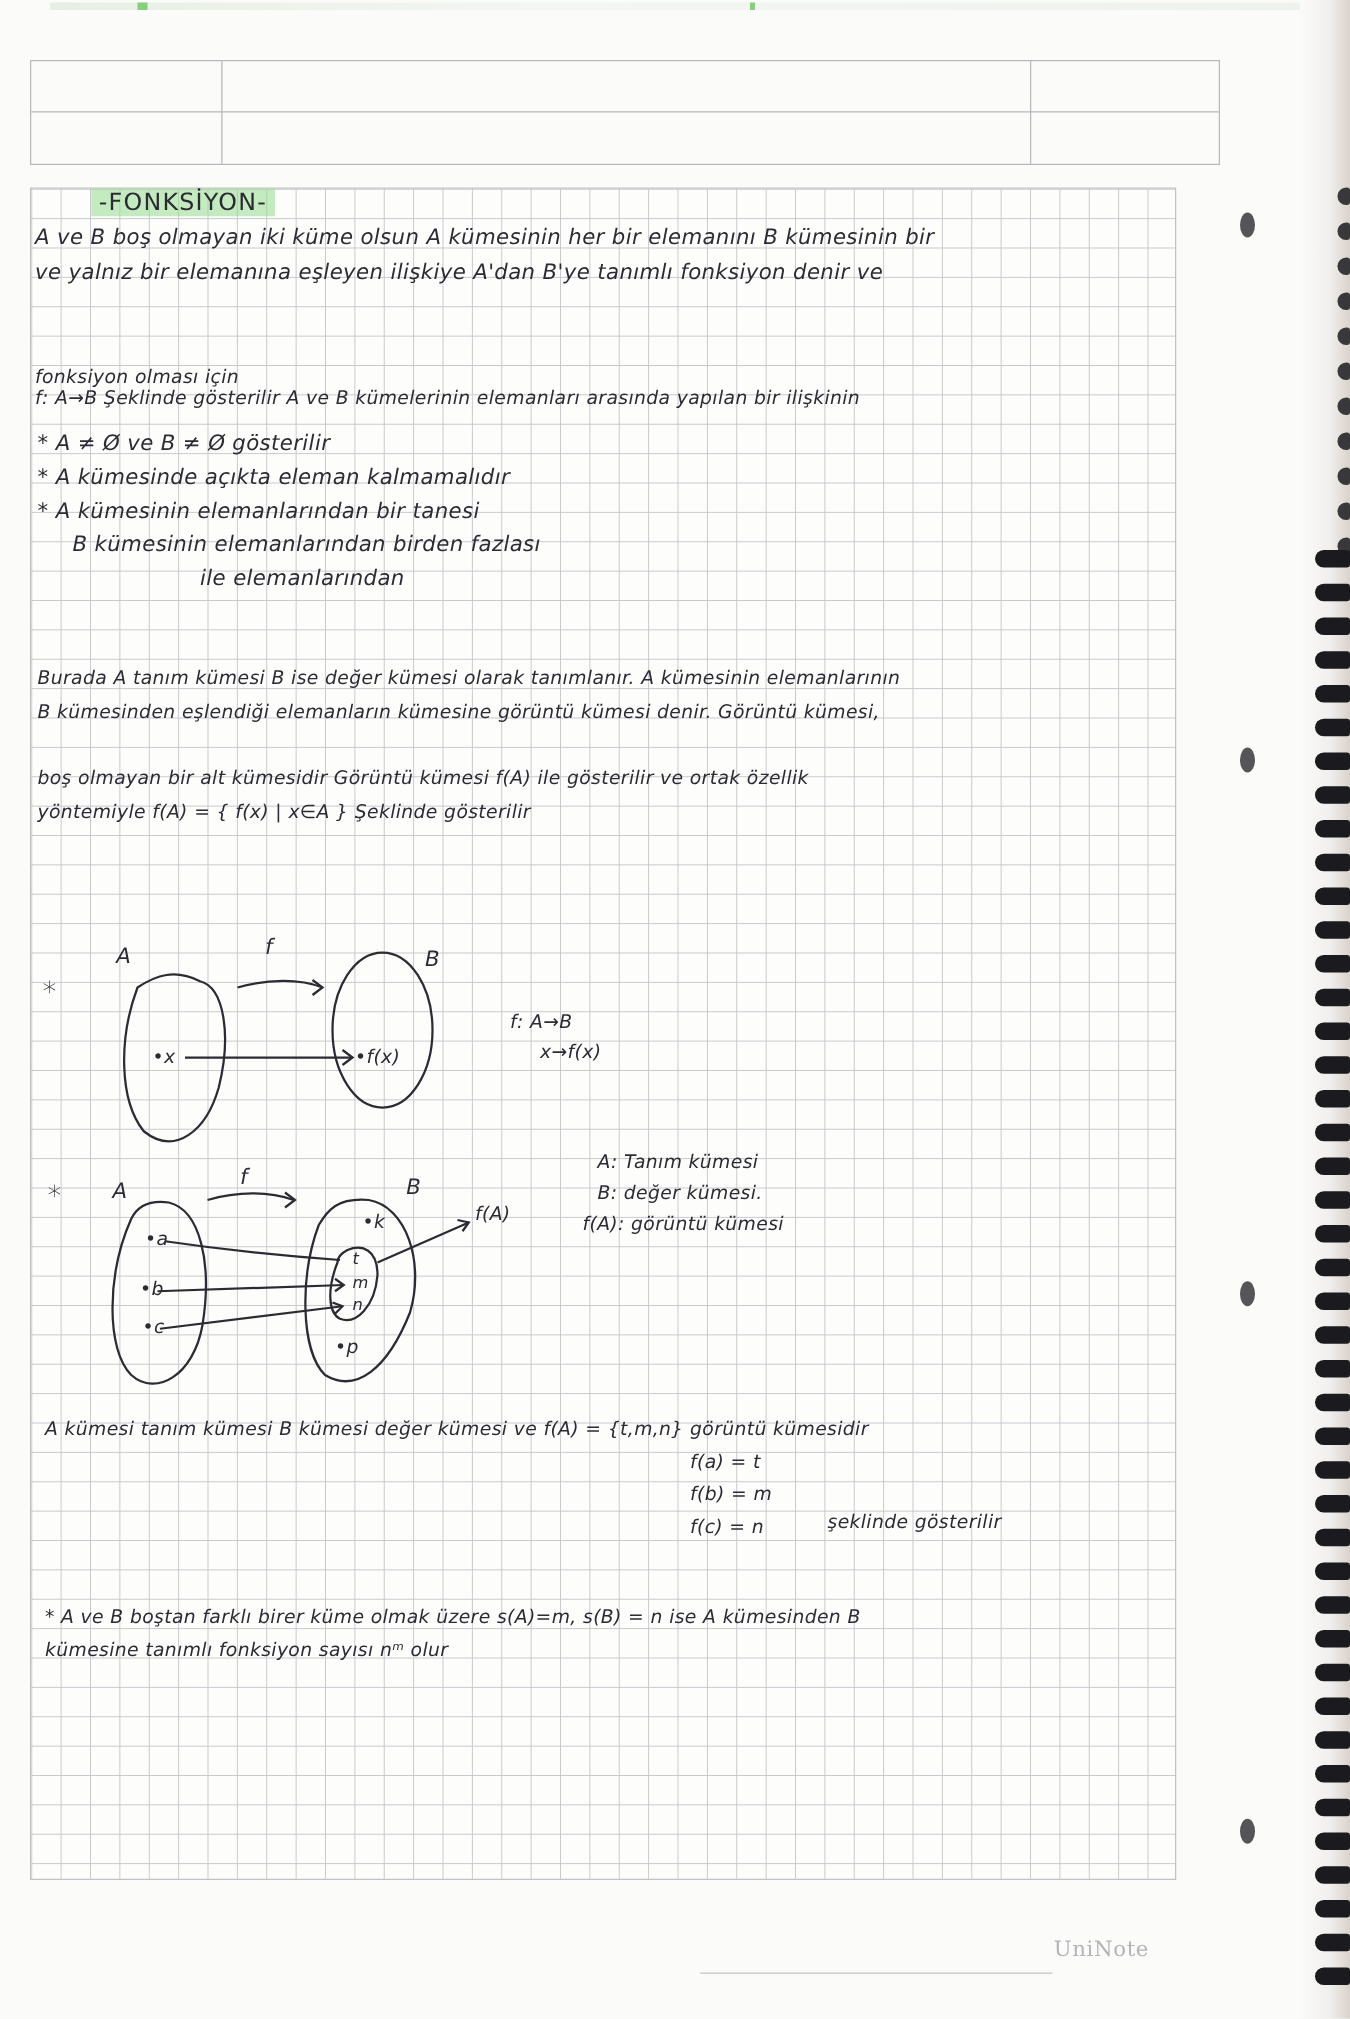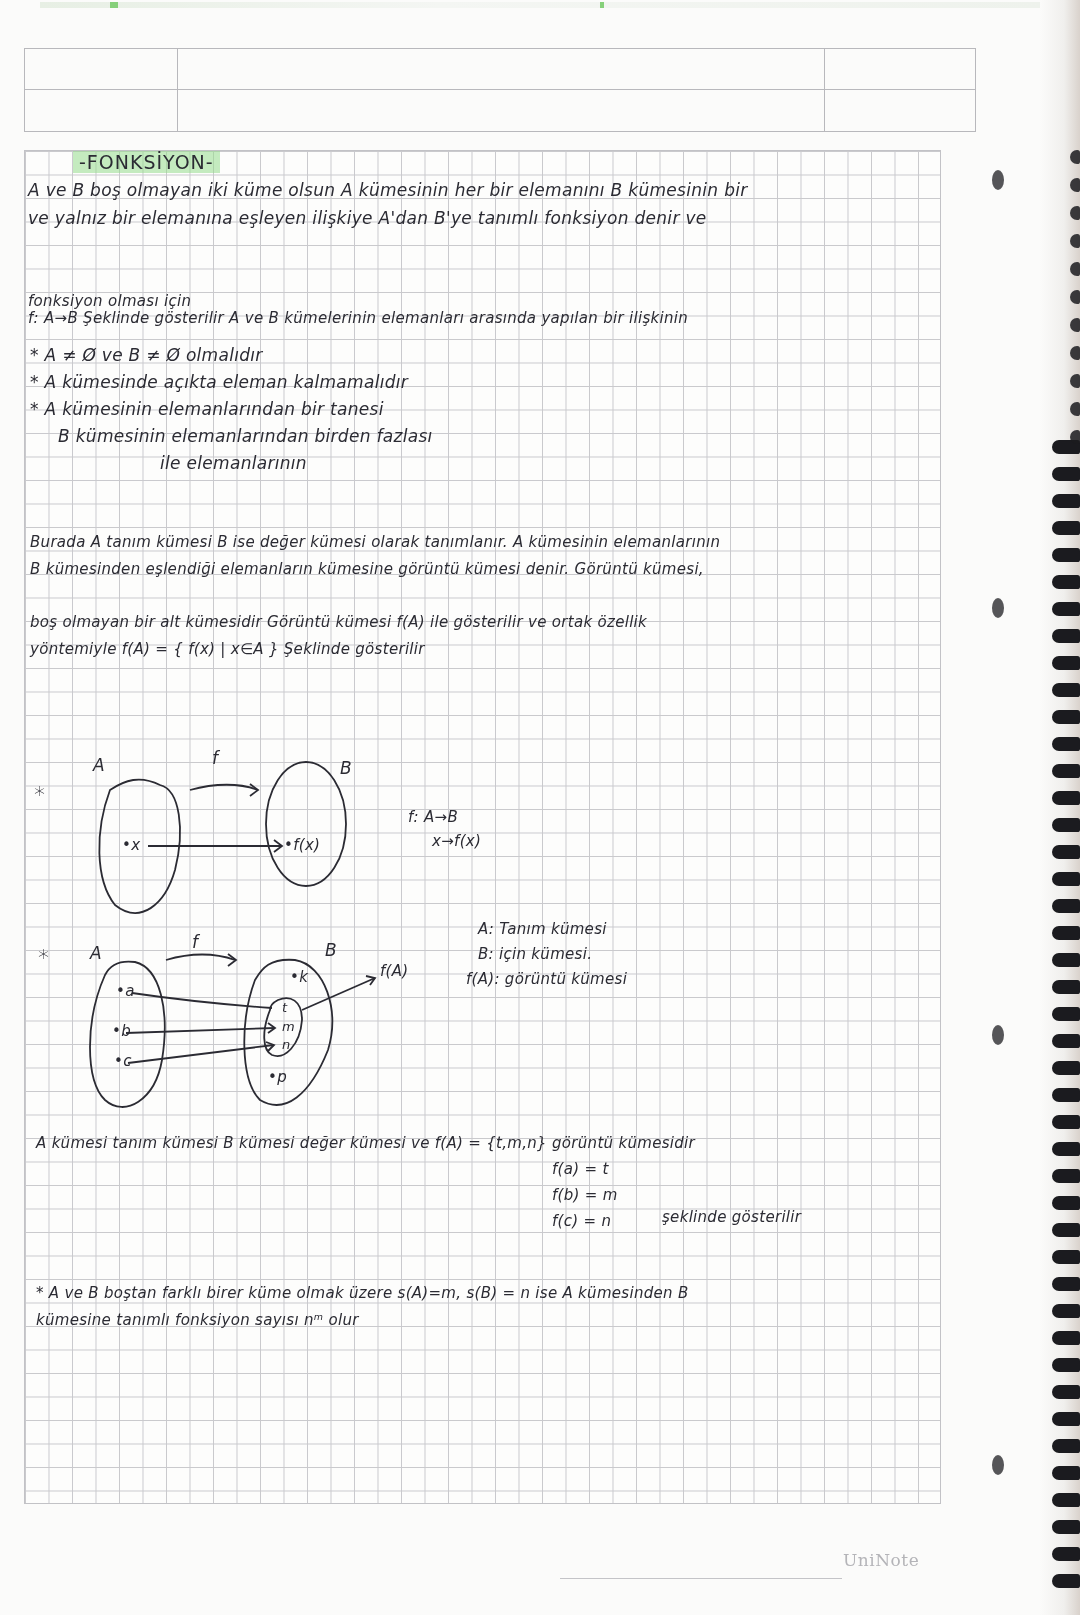--- a/index.html
+++ b/index.html
@@ -85,25 +85,25 @@
   <div class="grid"></div>
 
   <div class="title">-FONKSİYON-</div>
 
   <div class="hand" style="left:28px;top:180px;">A ve B   boş olmayan iki küme olsun  A kümesinin her bir elemanını  B kümesinin bir</div>
   <div class="hand" style="left:28px;top:208px;font-style:italic;">ve yalnız  bir  elemanına  eşleyen ilişkiye  A'dan B'ye  tanımlı fonksiyon denir ve</div>
 
   <div class="hand sm" style="left:28px;top:265px;margin-top:44px;">f: A→B   Şeklinde  gösterilir  A ve B kümelerinin elemanları arasında yapılan bir ilişkinin</div>
   <div class="hand sm" style="left:28px;top:292px;">fonksiyon olması için</div>
 
-  <div class="hand" style="left:30px;top:345px;">* A ≠ Ø  ve  B ≠ Ø  olmalıdır</div>
+  <div class="hand" style="left:30px;top:345px;">* A ≠ Ø  ve  B ≠ Ø  gösterilir</div>
   <div class="hand" style="left:30px;top:372px;">* A kümesinde  açıkta eleman  kalmamalıdır</div>
   <div class="hand" style="left:30px;top:399px;">* A kümesinin  elemanlarından  bir tanesi</div>
   <div class="hand" style="left:58px;top:426px;text-align:center;">B kümesinin  elemanlarından  birden fazlası</div>
-  <div class="hand" style="left:160px;top:453px;">ile  elemanlarının</div>
+  <div class="hand" style="left:160px;top:453px;">ile  elemanlarından</div>
 
   <div class="hand sm" style="left:30px;top:560px;">B kümesinden  eşlendiği  elemanların kümesine görüntü kümesi denir. Görüntü kümesi,</div>
   <div class="hand sm" style="left:30px;top:533px;">Burada A tanım kümesi  B ise  değer kümesi olarak tanımlanır. A kümesinin elemanlarının</div>
   <div class="hand sm" style="left:30px;top:613px;">boş olmayan bir alt kümesidir   Görüntü kümesi  f(A) ile gösterilir  ve ortak özellik</div>
   <div class="hand sm" style="left:30px;top:640px;">yöntemiyle    f(A) = { f(x) | x∈A }  Şeklinde gösterilir</div>
 
   <svg class="diagram" width="1040" height="1615">
     <g stroke="#2b2b33" fill="none" stroke-width="1.8">
 
       <path d="M110,790 C95,830 95,880 115,905 C140,925 165,905 175,870 C185,830 180,790 160,785 C140,775 125,780 110,790 Z"></path>
@@ -145,21 +145,21 @@
   <div class="hand sm" style="left:112px;top:1022px;">•b</div>
   <div class="hand sm" style="left:114px;top:1052px;">•c</div>
   <div class="hand sm" style="left:290px;top:968px;">•k</div>
   <div class="hand sm" style="left:268px;top:1068px;">•p</div>
   <div class="hand xs" style="left:282px;top:1000px;">t</div>
   <div class="hand xs" style="left:282px;top:1019px;">m</div>
   <div class="hand xs" style="left:282px;top:1037px;">n</div>
   <div class="hand sm" style="left:380px;top:962px;">f(A)</div>
 
   <div class="hand sm" style="left:478px;top:920px;">A: Tanım kümesi</div>
-  <div class="hand sm" style="left:478px;top:945px;">B: için kümesi.</div>
+  <div class="hand sm" style="left:478px;top:945px;">B: değer kümesi.</div>
   <div class="hand sm" style="left:466px;top:970px;">f(A): görüntü kümesi</div>
 
   <div class="hand sm" style="left:36px;top:1134px;">A kümesi tanım kümesi  B kümesi  değer kümesi  ve  f(A) = {t,m,n}  görüntü kümesidir</div>
   <div class="hand sm" style="left:552px;top:1160px;">f(a) = t</div>
   <div class="hand sm" style="left:552px;top:1186px;">f(b) = m</div>
   <div class="hand sm" style="left:552px;top:1212px;">f(c) = n</div>
   <div class="hand sm" style="left:662px;top:1208px;">şeklinde  gösterilir</div>
 
   <div class="hand sm" style="left:36px;top:1284px;">* A ve B  boştan farklı birer küme olmak üzere    s(A)=m,  s(B) = n  ise  A kümesinden  B</div>
   <div class="hand sm" style="left:36px;top:1311px;">kümesine  tanımlı  fonksiyon  sayısı   nᵐ  olur</div>

